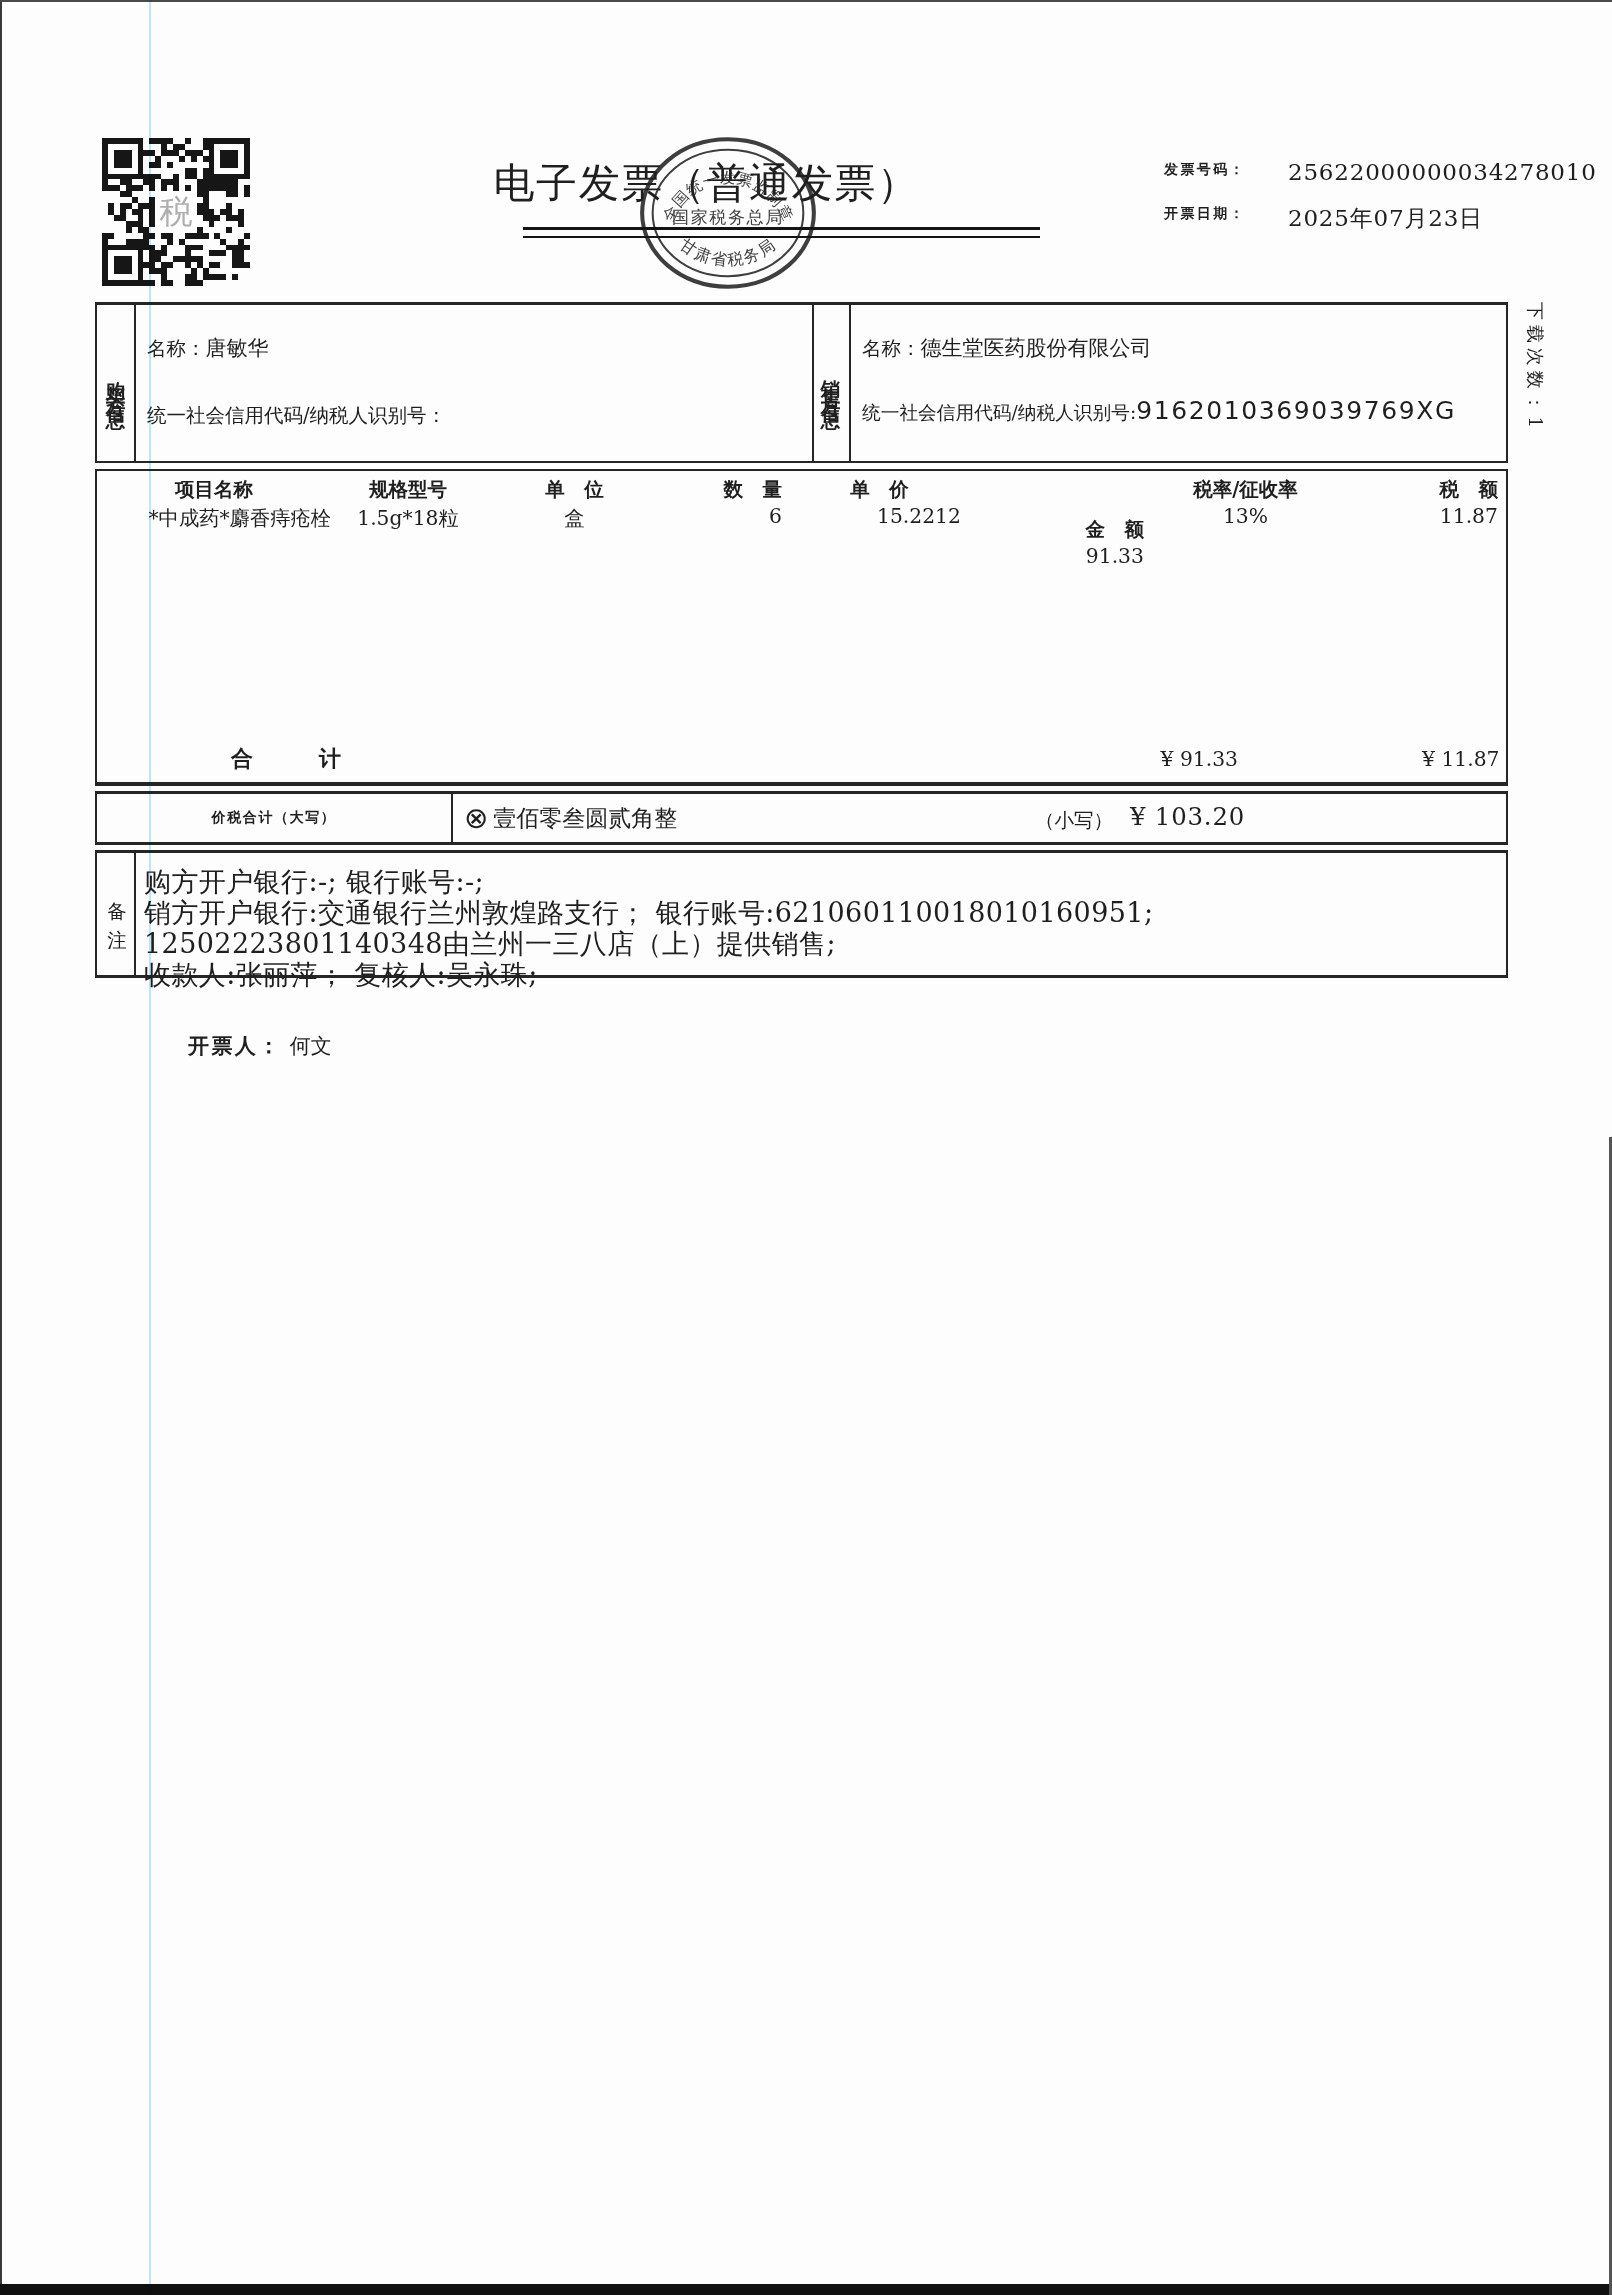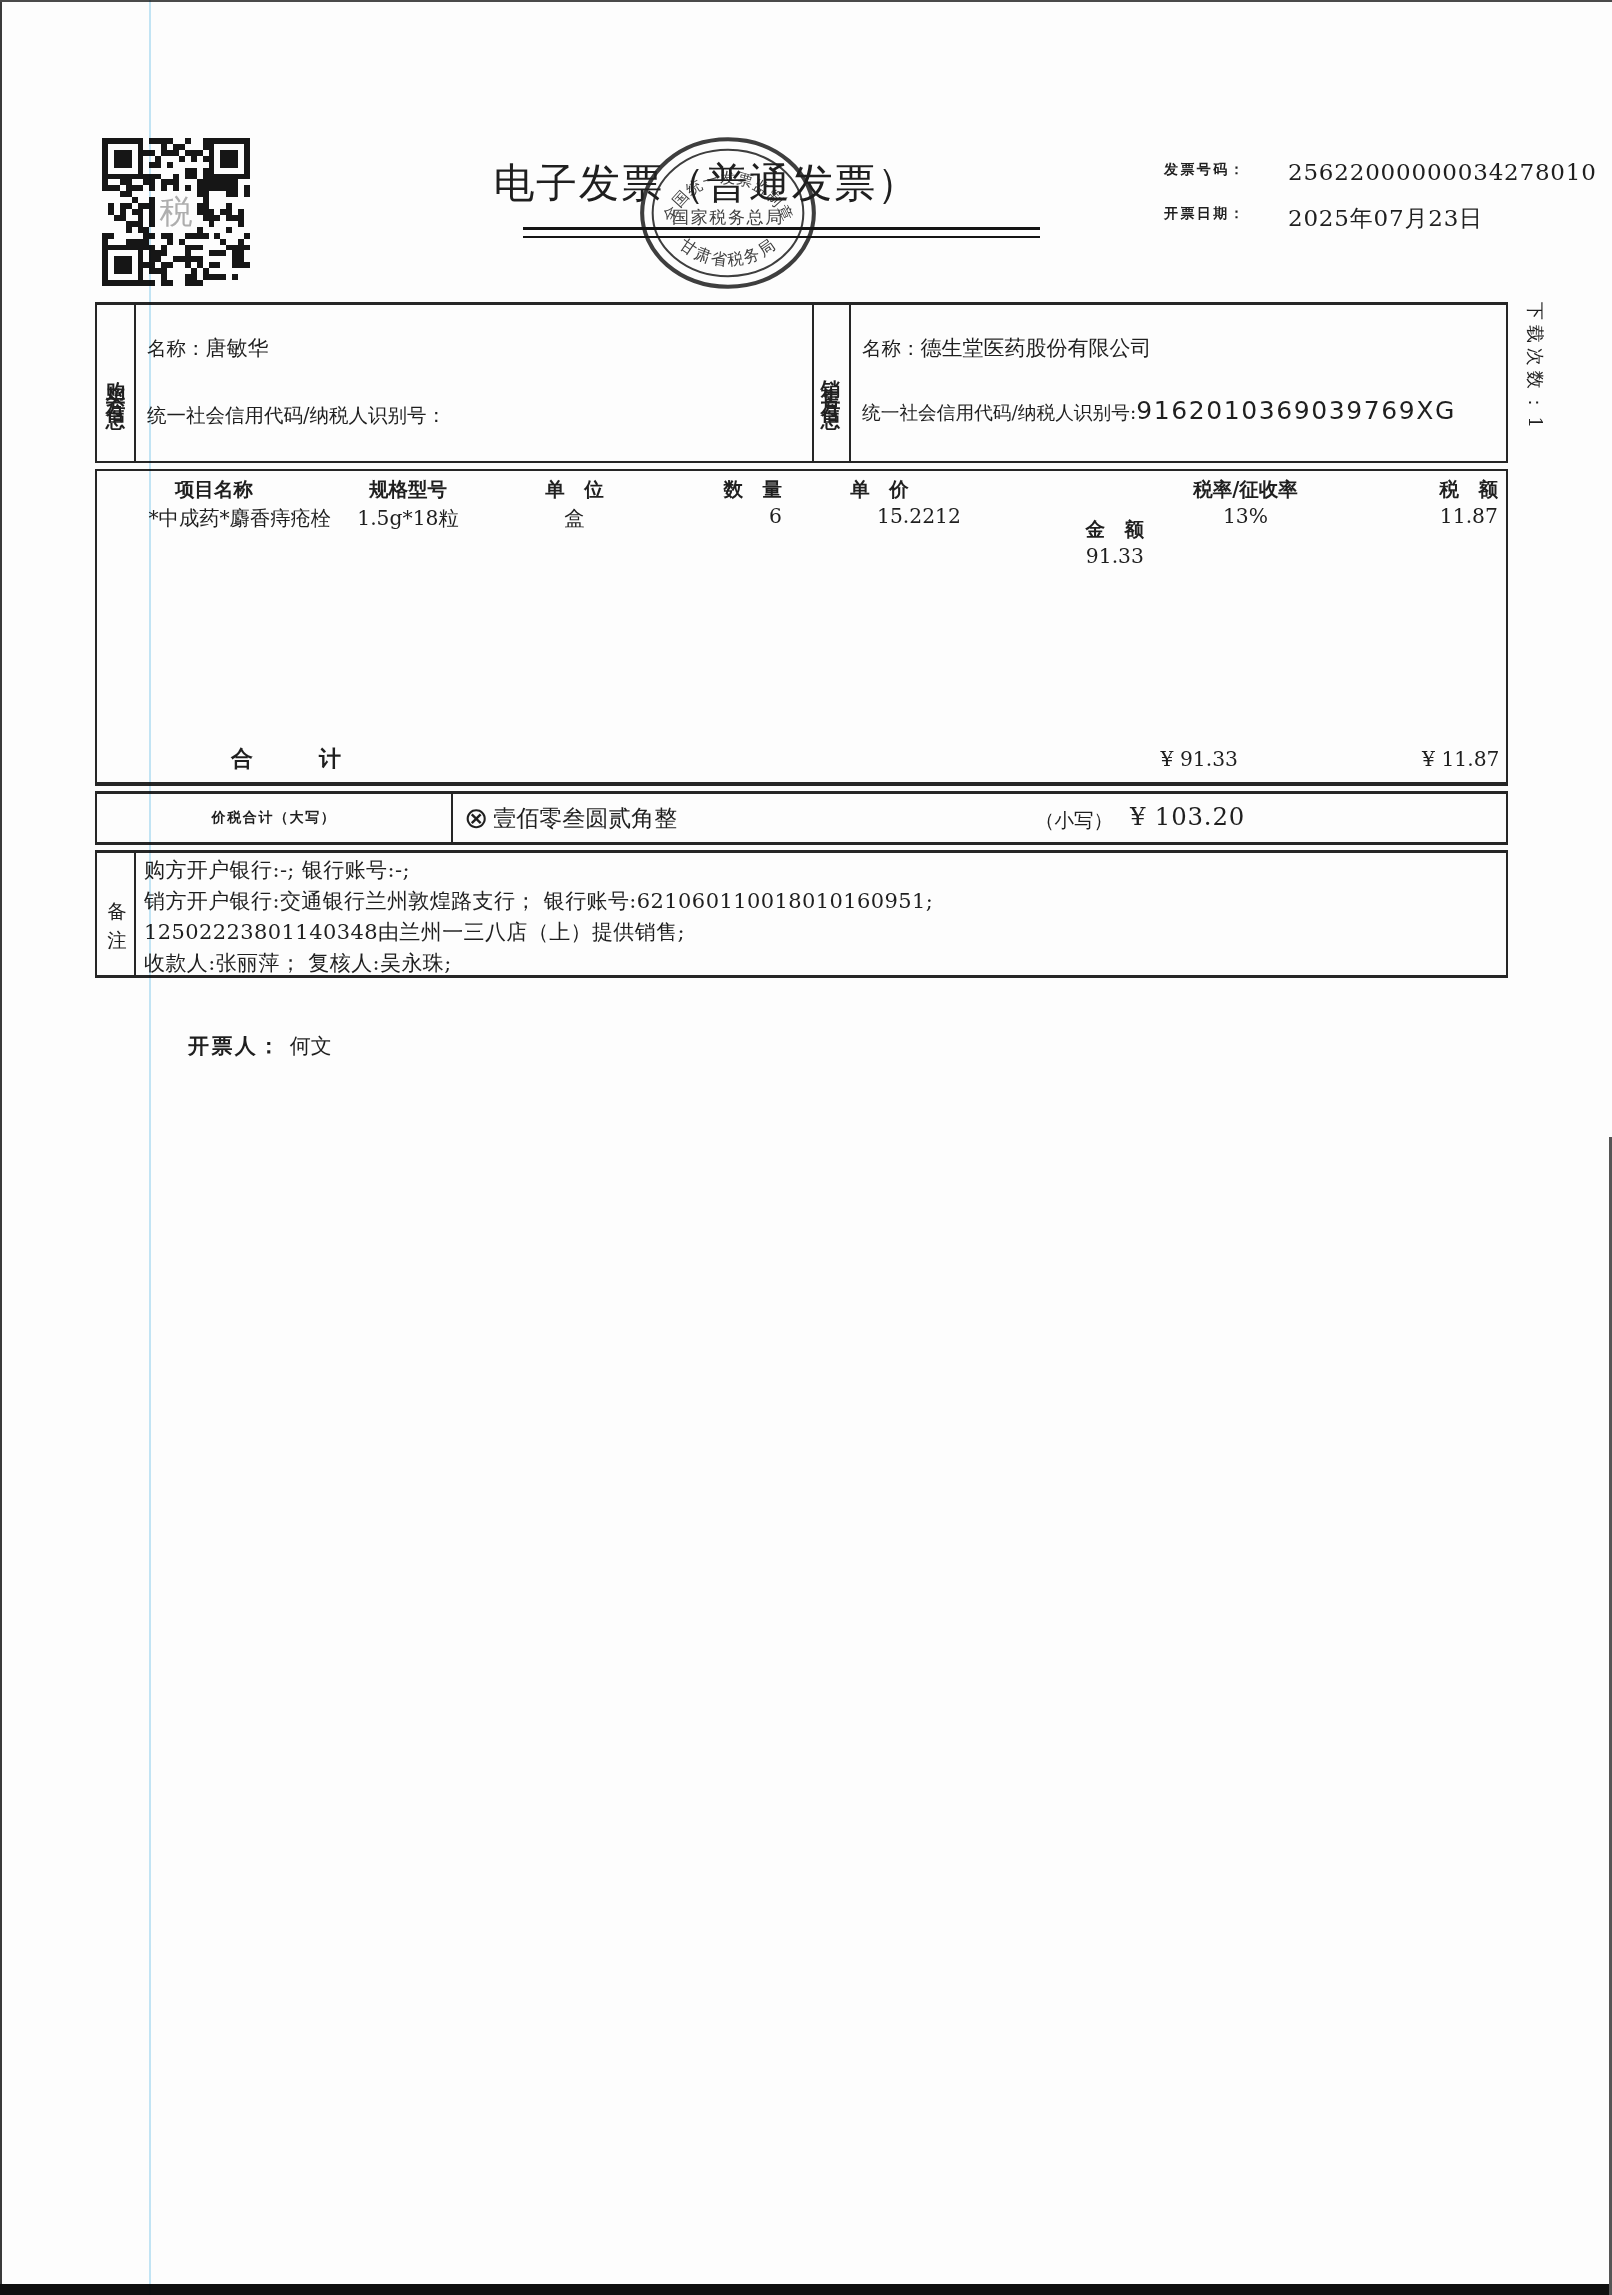--- a/index.html
+++ b/index.html
@@ -78,21 +78,21 @@
   #summary-label{position:absolute;left:0;top:0;width:354px;height:100%;
     display:flex;align-items:center;justify-content:center;font-size:14px;font-weight:bold;letter-spacing:1.6px;}
   #summary-words{position:absolute;left:367px;top:0;height:100%;display:flex;align-items:center;font-size:23px;}
   #circled-x{font-family:"DejaVu Sans","Liberation Sans",sans-serif;font-size:29px;margin-right:4.9px;line-height:1;}
   #small-label{position:absolute;left:938px;top:13px;font-size:19.5px;}
   #small-amount{position:absolute;left:1033px;top:8.1px;font-size:24.4px;letter-spacing:0.8px;}
   
   #box-remarks{left:95px;top:850px;width:1413px;height:128px;border-width:3.2px 2.4px 3.2px 2.4px;}
   #remarks-divider{left:37px;}
   #remarks-label{width:40px;letter-spacing:28px;font-weight:normal;}
-  .remark-line{position:absolute;left:47px;font-size:21px;white-space:nowrap;letter-spacing:0.4px;}
+  .remark-line{position:absolute;left:47px;font-size:27px;white-space:nowrap;letter-spacing:0.4px;margin-top:8px;}
   
   #issuer{position:absolute;left:188px;top:1032px;font-size:21px;text-align:center;}
   #issuer .lbl{font-weight:bold;letter-spacing:2.4px;margin-right:8.1px;}
 </style>
 </head>
 <body>
 
 <div id="page">
 
   <div class="edge" id="edge-left"></div>

